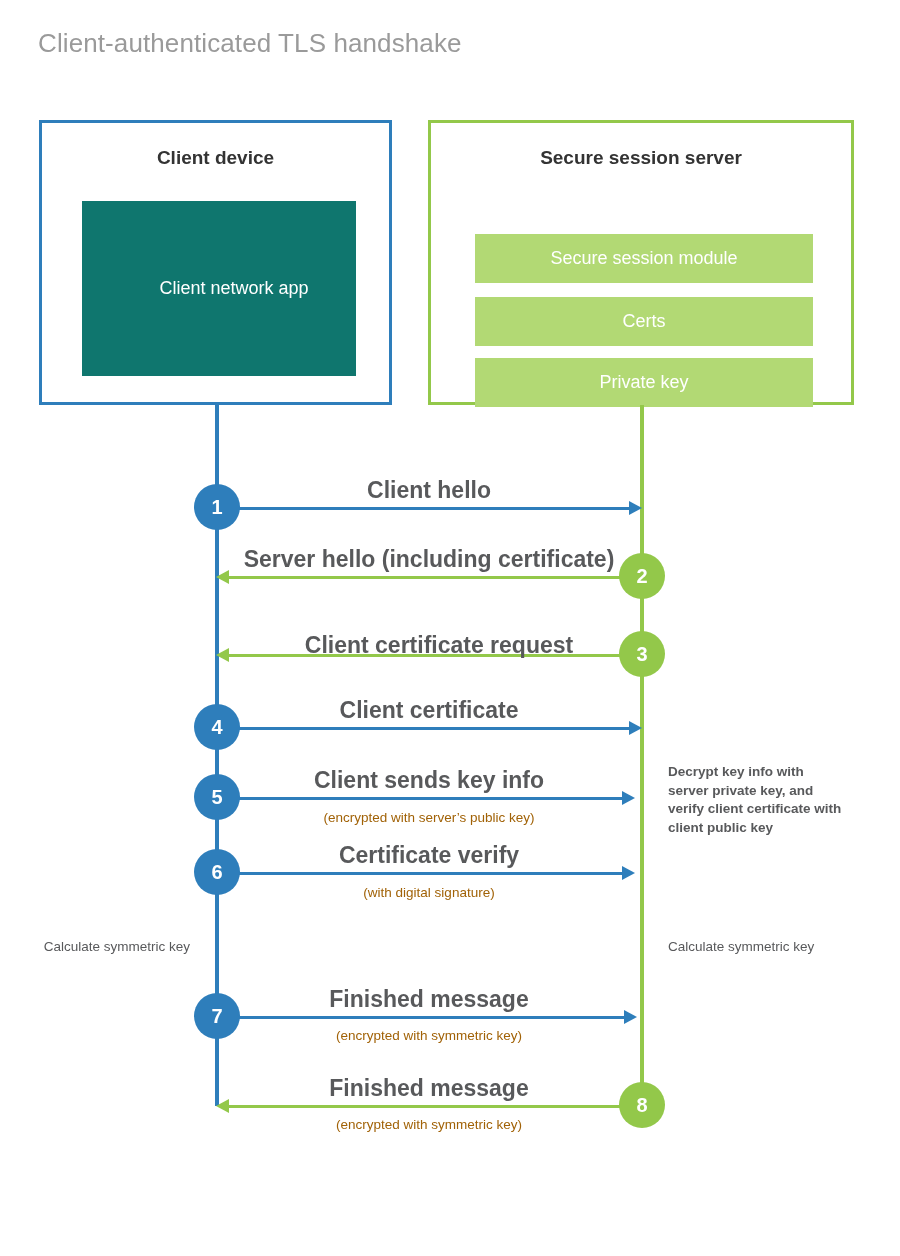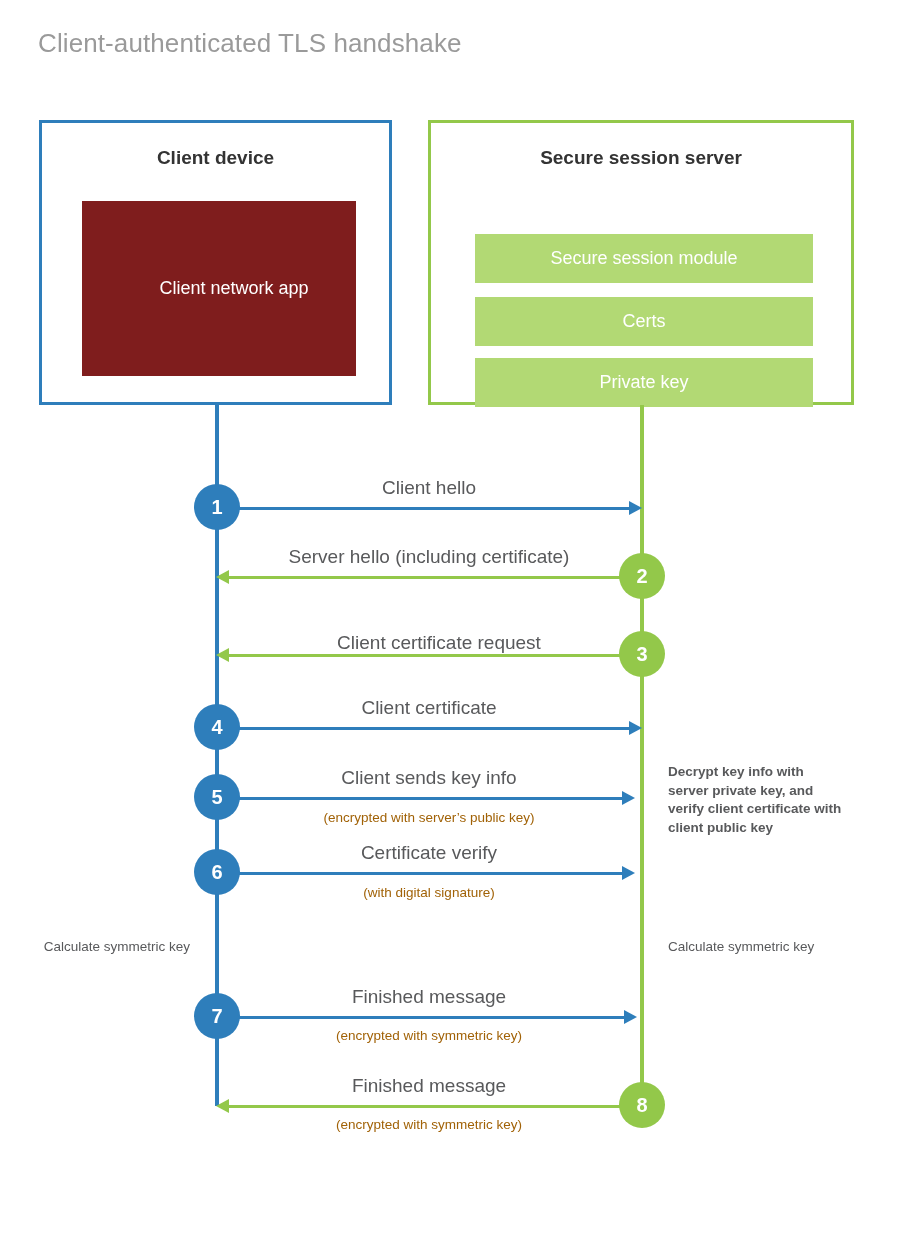--- a/index.html
+++ b/index.html
@@ -26,21 +26,21 @@
     position:absolute;left:0;right:0;top:24px;text-align:center;
     font-size:19px;font-weight:bold;color:#333333;
   }
 
   .inner-block{
     position:absolute;box-sizing:border-box;
     display:flex;align-items:center;justify-content:center;
     color:#ffffff;font-size:18px;font-weight:400;text-align:center;
     line-height:1.25;
   }
-  .inner-block.blue{background:#7f1d1d;padding-left:30px;}
+  .inner-block.blue{background:#0f766e;padding-left:30px;}
   .inner-block.green{background:#b2d974;}
 
   
   .app-box{left:40px;top:78px;width:274px;height:175px;}
   
   .srv-row{left:44px;width:338px;height:49px;margin-top:32px;}
   .srv-row.r1{top:79px;}
   .srv-row.r2{top:142px;}
   .srv-row.r3{top:203px;}
 
@@ -53,21 +53,21 @@
   .msg{position:absolute;height:0;}
   .arrow-line{position:absolute;height:3px;top:0;}
   .arrow-line.blue{background:#2e7ebb;}
   .arrow-line.green{background:#93c84a;}
   .arrow-head{position:absolute;width:0;height:0;top:-6px;}
   .arrow-head.right.blue{border-top:7.5px solid transparent;border-bottom:7.5px solid transparent;border-left:13px solid #2e7ebb;}
   .arrow-head.left.green{border-top:7.5px solid transparent;border-bottom:7.5px solid transparent;border-right:13px solid #93c84a;}
 
   .msg-label{
     position:absolute;text-align:center;white-space:nowrap;
-    font-size:19px;color:#58595b;
+    font-size:23px;color:#58595b;font-weight:bold;
   }
   .msg-sublabel{
     position:absolute;text-align:center;white-space:nowrap;
     font-size:13.5px;color:#a16207;
   }
 
   
   .step{
     position:absolute;width:46px;height:46px;border-radius:50%;
     display:flex;align-items:center;justify-content:center;

